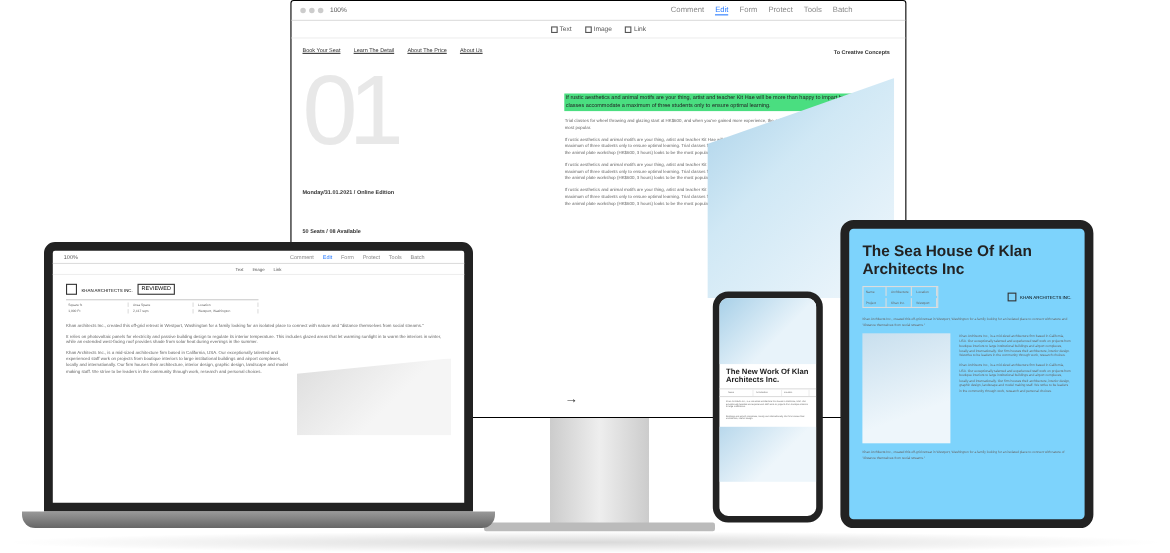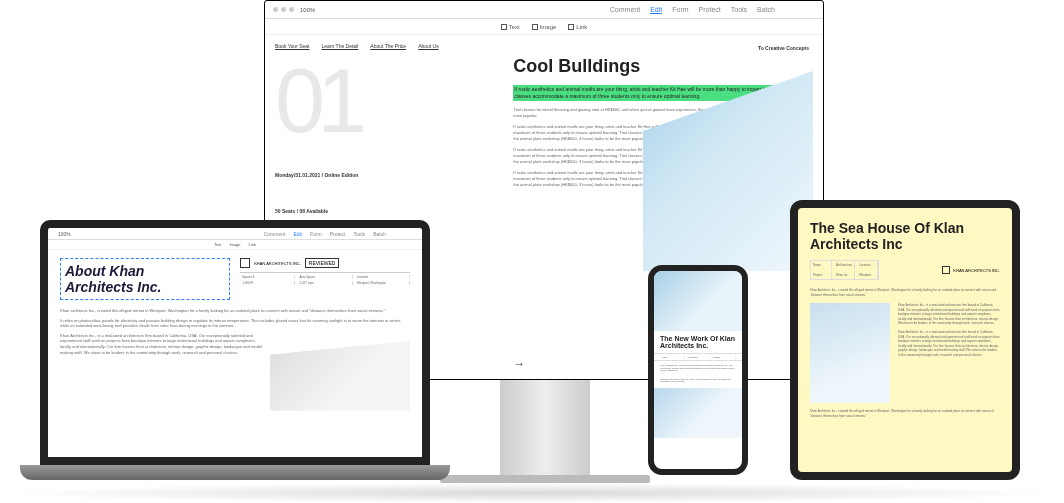--- a/index.html
+++ b/index.html
@@ -55,21 +55,21 @@
 
 .phone{position:absolute;left:648px;top:265px;width:100px;height:210px;background:#fff;border:6px solid #222;border-radius:14px;z-index:3;overflow:hidden}
 .pbuilding1{width:100%;height:60px;background:linear-gradient(135deg,#a8d0e8 0%,#e8f3fa 60%)}
 .ptitle{font-size:7px;font-weight:900;padding:4px 6px;color:#222}
 .pgrid{display:grid;grid-template-columns:repeat(3,1fr);font-size:2px;padding:0 6px;border-top:1px solid #ddd;border-bottom:1px solid #ddd;color:#666}
 .pgrid div{padding:2px;border-right:1px solid #eee}
 .ppara{font-size:2px;color:#666;padding:3px 6px;line-height:1.3}
 .pbuilding2{width:100%;height:50px;background:linear-gradient(135deg,#b8d8ec 0%,#eef6fb 60%);margin-top:2px}
 
 
-.tablet{position:absolute;left:790px;top:200px;width:230px;height:280px;background:#fef9c3;border:8px solid #222;border-radius:12px;z-index:2;padding:12px;overflow:hidden}
+.tablet{position:absolute;left:764px;top:200px;width:230px;height:280px;background:#7dd3fc;border:8px solid #222;border-radius:12px;z-index:2;padding:12px;overflow:hidden}
 .ttitle{font-size:14px;font-weight:900;color:#222;margin-bottom:8px}
 .ttop{display:flex;justify-content:space-between;margin-bottom:8px;font-size:4px}
 .tgrid{display:grid;grid-template-columns:repeat(3,1fr);gap:2px;border:1px solid #ddd}
 .tgrid div{padding:2px;border-right:1px solid #ddd;font-size:3px;color:#666}
 .tkhan{display:flex;align-items:center;gap:3px}
 .tkhan-icon{width:8px;height:8px;border:1px solid #333}
 .tpara{font-size:3px;color:#666;line-height:1.5;margin-bottom:6px}
 .tbody{display:flex;gap:8px}
 .tbuilding{width:80px;height:100px;background:linear-gradient(160deg,#c8dfee 0%,#eef6fb 70%)}
 .ttext{flex:1;font-size:3px;color:#666;line-height:1.5}
@@ -117,21 +117,21 @@
         <span>Learn The Detail</span>
         <span>About The Price</span>
         <span>About Us</span>
       </div>
       <div class="bignum">01</div>
       <div class="mdate">Monday/31.01.2021 / Online Edition</div>
       <div class="mdate">50 Seats / 08 Available</div>
     </div>
     <div class="mright">
       <div class="msubtitle">To Creative Concepts</div>
-      <div class="mtitle"><span>Cool Bulldings</span><br></div>
+      <div class="mtitle"><br></div>
       <div class="highlight">If rustic aesthetics and animal motifs are your thing, artist and teacher Kit Hae will be more than happy to impart her knowledge. Her classes accommodate a maximum of three students only to ensure optimal learning.</div>
       <div class="mpara">Trial classes for wheel throwing and glazing start at HK$600, and when you've gained more experience, the animal plate workshop (HK$600, 3 hours) looks to be the most popular.</div>
       <div class="mpara">If rustic aesthetics and animal motifs are your thing, artist and teacher Kit Hae will be more than happy to impart her knowledge. Her classes accommodate a maximum of three students only to ensure optimal learning. Trial classes for wheel throwing and glazing start at HK$600, and when you've gained more experience, the animal plate workshop (HK$600, 3 hours) looks to be the most popular.</div>
       <div class="mpara">If rustic aesthetics and animal motifs are your thing, artist and teacher Kit Hae will be more than happy to impart her knowledge. Her classes accommodate a maximum of three students only to ensure optimal learning. Trial classes for wheel throwing and glazing start at HK$600, and when you've gained more experience, the animal plate workshop (HK$600, 3 hours) looks to be the most popular.</div>
       <div class="mpara">If rustic aesthetics and animal motifs are your thing, artist and teacher Kit Hae will be more than happy to impart her knowledge. Her classes accommodate a maximum of three students only to ensure optimal learning. Trial classes for wheel throwing and glazing start at HK$600, and when you've gained more experience, the animal plate workshop (HK$600, 3 hours) looks to be the most popular.</div>
       <div class="marrow">→</div>
     </div>
     <div class="mbuilding"></div>
   </div>
 </div>
@@ -151,21 +151,20 @@
       <span class="ltab">Batch</span>
     </div>
   </div>
   <div class="lsubbar">
     <span>Text</span>
     <span>Image</span>
     <span>Link</span>
   </div>
   <div class="lcontent">
     <div class="ltop">
-      <div class="labout"><span>About Khan</span><br><span>Architects Inc.</span></div>
       <div class="lside">
         <div class="lkhan">
           <span class="lkhan-icon"></span>
           <span>KHAN ARCHITECTS INC.</span>
           <span class="lreviewed">REVIEWED</span>
         </div>
         <div class="lgrid">
           <div>Square ft.</div>
           <div>Area Space</div>
           <div>Location</div>

